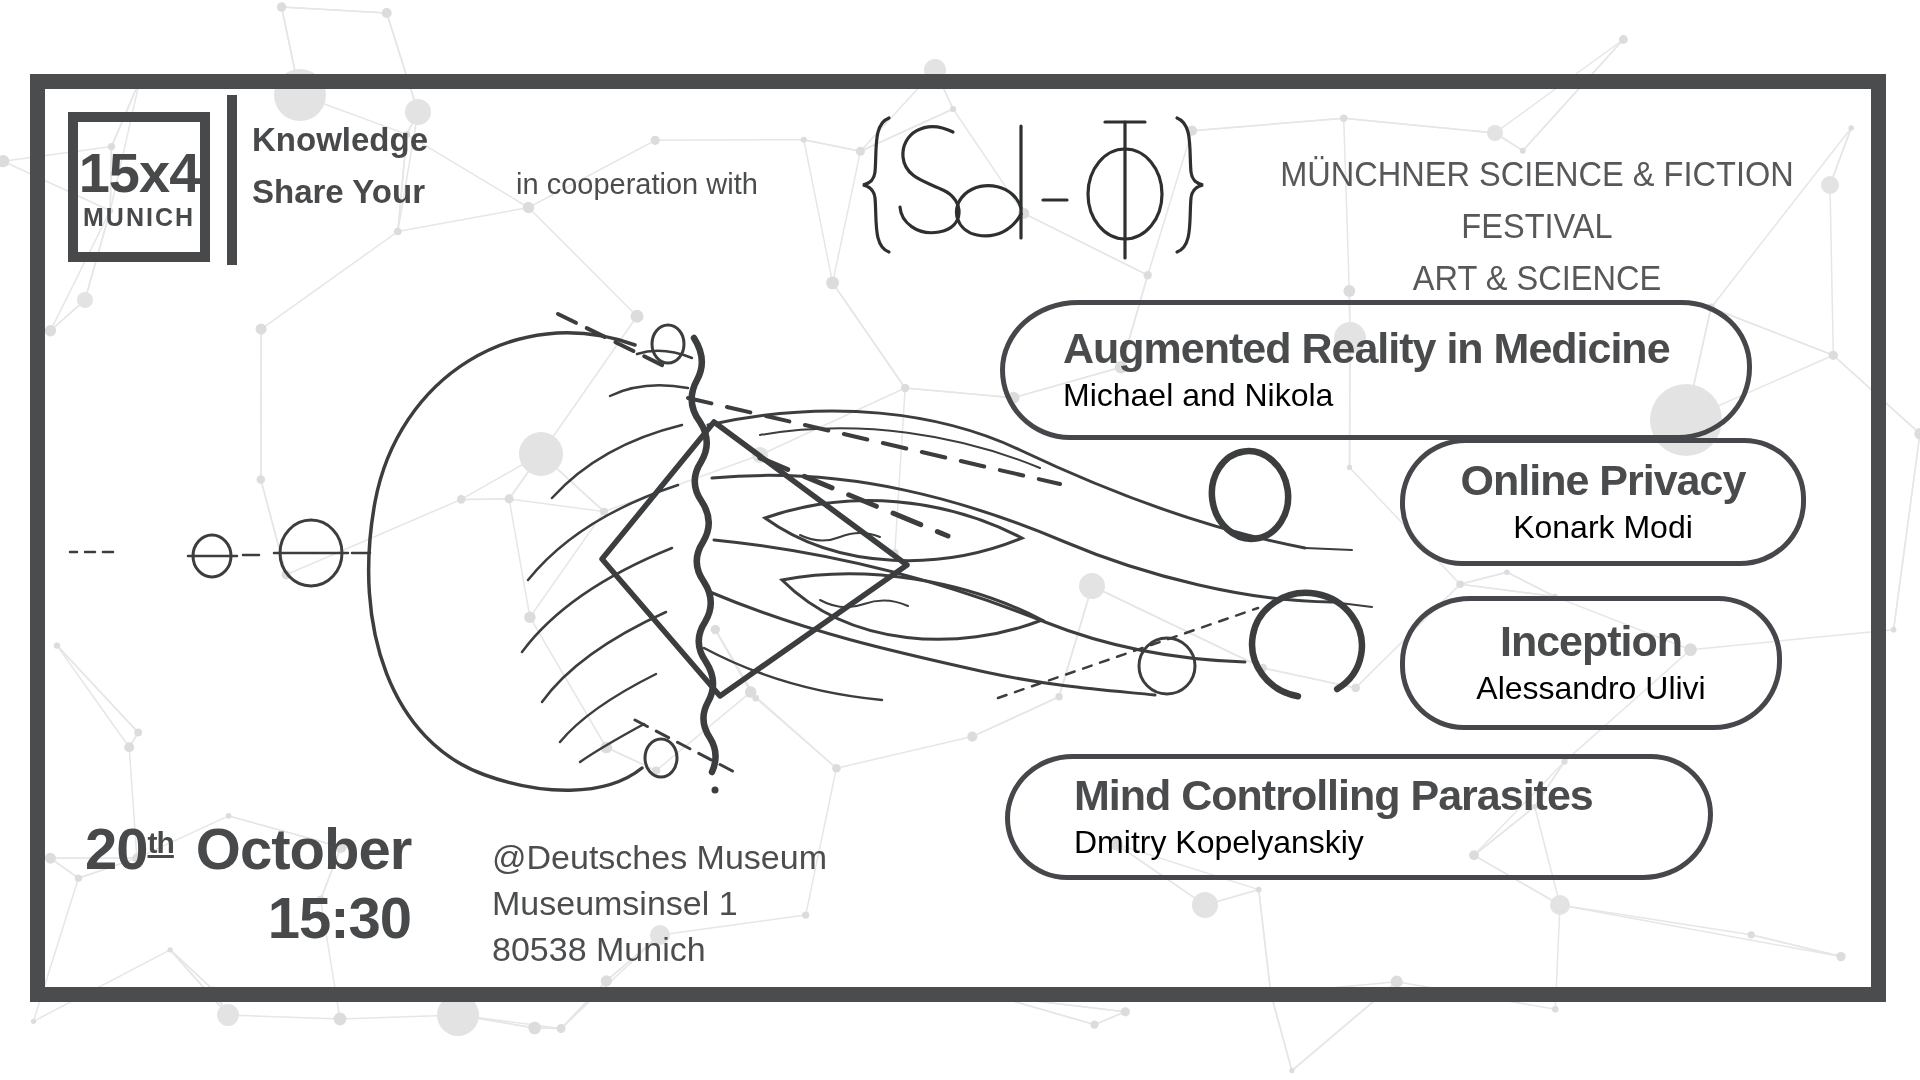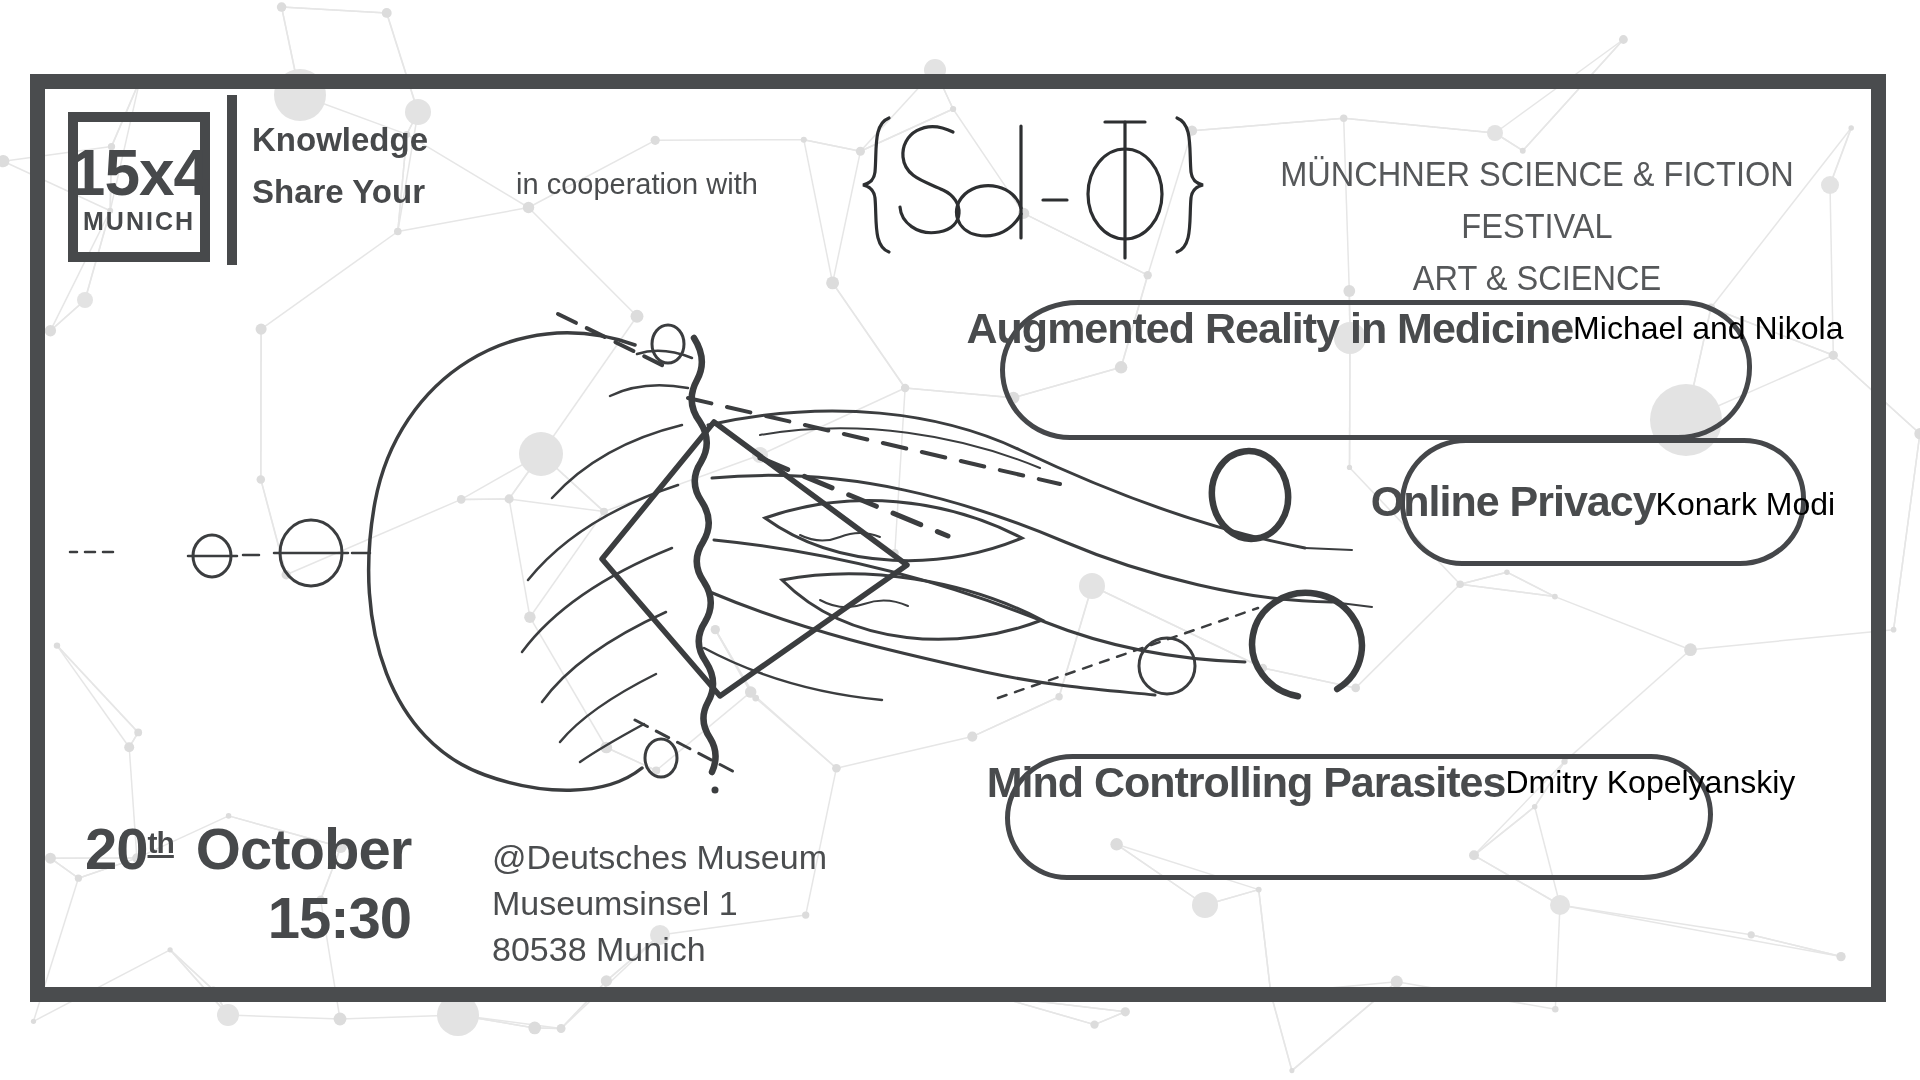--- a/index.html
+++ b/index.html
@@ -9,33 +9,33 @@
   .net{position:absolute;left:0;top:0;z-index:0;}
   .art{position:absolute;left:60px;top:250px;z-index:1;overflow:visible;}
   .frame{position:absolute;left:30px;top:74px;width:1856px;height:928px;
          border:15px solid #4a4c4e;box-sizing:border-box;z-index:2;}
   .layer{position:absolute;left:0;top:0;width:1920px;height:1080px;z-index:3;}
 
   
   .brand-box{position:absolute;left:68px;top:112px;width:142px;height:150px;
              border:10px solid #47494b;box-sizing:border-box;display:flex;flex-direction:column;
              align-items:center;justify-content:center;}
-  .brand-top{font-size:64px;font-weight:700;letter-spacing:-1px;line-height:1;}
+  .brand-top{font-size:56px;font-weight:700;letter-spacing:-1px;line-height:1;}
   .brand-bottom{font-size:25px;font-weight:700;letter-spacing:2px;line-height:1;margin-top:4px;}
   .brand-divider{position:absolute;left:227px;top:95px;width:10px;height:170px;background:#47494b;}
   .tagline{position:absolute;left:252px;top:114px;font-size:33px;font-weight:700;line-height:52px;}
   .coop{position:absolute;left:516px;top:168px;font-size:29px;font-weight:400;color:#4a4c4e;}
   .partner-logo{position:absolute;left:853px;top:110px;}
   .festival{position:absolute;left:1212px;top:148px;width:650px;text-align:center;
             font-size:35px;line-height:52px;font-weight:400;color:#56585a;
             transform:scaleX(0.93);transform-origin:50% 0;}
 
   
   .bubble{position:absolute;border:5px solid #45474a;box-sizing:border-box;background:transparent;
-          display:flex;flex-direction:row;justify-content:center;}
+          display:flex;flex-direction:column;justify-content:center;}
   .bubble .t{font-size:43px;font-weight:700;letter-spacing:-1px;white-space:nowrap;line-height:1.1;color:#494b4d;}
   .bubble .s{font-size:32px;font-weight:400;white-space:nowrap;line-height:1.2;margin-top:4px;color:#000000;}
   .b1{left:1000px;top:300px;width:752px;height:140px;padding-left:58px;
       border-radius:78px 70px 74px 70px / 70px 66px 72px 70px;}
   .b2{left:1400px;top:438px;width:406px;height:128px;text-align:center;align-items:center;
       border-radius:66px 62px 66px 62px / 64px 60px 64px 62px;}
   .b3{left:1400px;top:596px;width:382px;height:134px;text-align:center;align-items:center;
       border-radius:70px 64px 68px 64px / 66px 62px 68px 64px;}
   .b4{left:1005px;top:754px;width:708px;height:126px;padding-left:64px;
       border-radius:72px 66px 74px 66px / 68px 64px 70px 66px;}
@@ -452,20 +452,24 @@
     </div>
 
     <div class="bubble b1">
       <div class="t">Augmented Reality in Medicine</div>
       <div class="s">Michael and Nikola</div>
     </div>
     <div class="bubble b2">
       <div class="t">Online Privacy</div>
       <div class="s">Konark Modi</div>
     </div>
+    <div class="bubble b3">
+      <div class="t">Inception</div>
+      <div class="s">Alessandro Ulivi</div>
+    </div>
     <div class="bubble b4">
       <div class="t">Mind Controlling Parasites</div>
       <div class="s">Dmitry Kopelyanskiy</div>
     </div>
 
     <div class="date-block">
       <div class="date-line">
         <span>20</span><span class="date-suffix">th</span><span class="date-month">October</span>
       </div>
       <div class="time-line">15:30</div>

